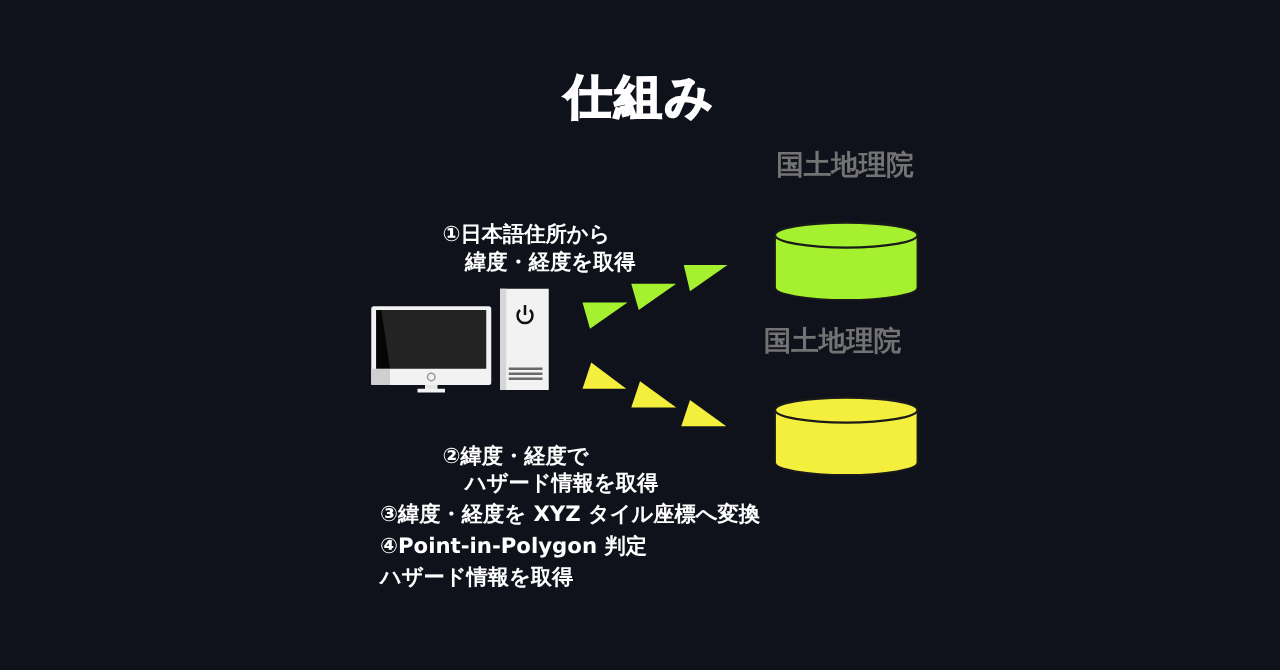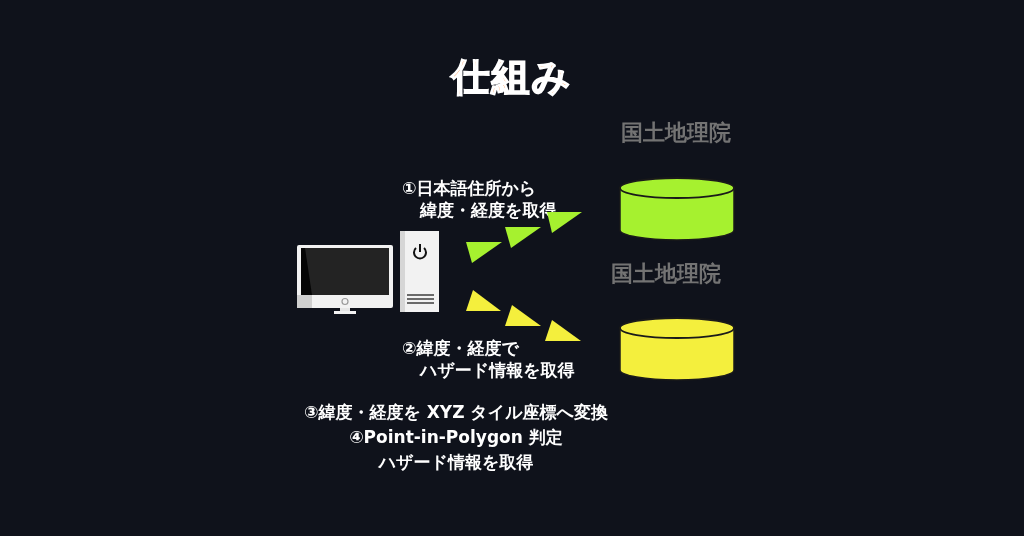--- a/index.html
+++ b/index.html
@@ -17,53 +17,51 @@
     }
     .abs { position: absolute; }
     .title {
       left: 0;
       width: 1024px;
       top: 52px;
       text-align: center;
       font-size: 38px;
       font-weight: 900;
       letter-spacing: 2px;
-      color: #f97316;
+      color: #f0abfc;
       -webkit-text-stroke: 1.5px #ffffff;
     }
     .db-label {
       text-align: center;
       font-size: 22px;
       font-weight: bold;
       line-height: 28px;
       color: #737373;
       white-space: nowrap;
     }
     .step-label {
       font-size: 17px;
       font-weight: bold;
       line-height: 24px;
       color: #ffffff;
       white-space: nowrap;
-      margin-left: 48px;
     }
     .step-label .line2 {
       display: block;
       padding-left: 18px;
       font-family: Liberation Mono, monospace;
     }
     .bottom-list {
       left: 304px;
       top: 400px;
       font-size: 17px;
       font-weight: bold;
       line-height: 25px;
       color: #ffffff;
       white-space: nowrap;
-      text-align: center;
     }
     .bottom-list div { display: block; }
     svg { display: block; }
   </style>
 </head>
 <body>
 
 <div class="abs title">仕組み</div>
 
 <div class="abs db-label" style="left:586px; top:119px; width:180px;">
@@ -84,21 +82,21 @@
     <path d="M2,12 L2,54 A57,10 0 0 0 116,54 L116,12 Z" fill="#f4ef3d" stroke="#1a1a1a" stroke-width="1.5"></path>
     <ellipse cx="59" cy="12" rx="57" ry="10" fill="#f4ef3d" stroke="#1a1a1a" stroke-width="1.8"></ellipse>
   </svg>
 </div>
 
 <div class="abs step-label" style="left:354px; top:176px;">
   <span>①日本語住所から</span>
   <span class="line2">緯度・経度を取得</span>
 </div>
 
-<div class="abs step-label" style="left:354px; top:336px;">
+<div class="abs step-label" style="left:354px; top:353px;">
   <span>②緯度・経度で</span>
   <span class="line2">ハザード情報を取得</span>
 </div>
 
 <div class="abs" style="left:296px; top:244px;">
   <svg width="100" height="72" viewBox="0 0 100 72">
     <rect x="1" y="1" width="96" height="63" rx="2" fill="#f2f2f2"></rect>
     <rect x="5" y="4" width="88" height="47" fill="#232323"></rect>
     <polygon points="5,4 9,4 16,51 5,51" fill="#050505"></polygon>
     <rect x="1" y="51" width="15" height="13" fill="#cfcfcf"></rect>

